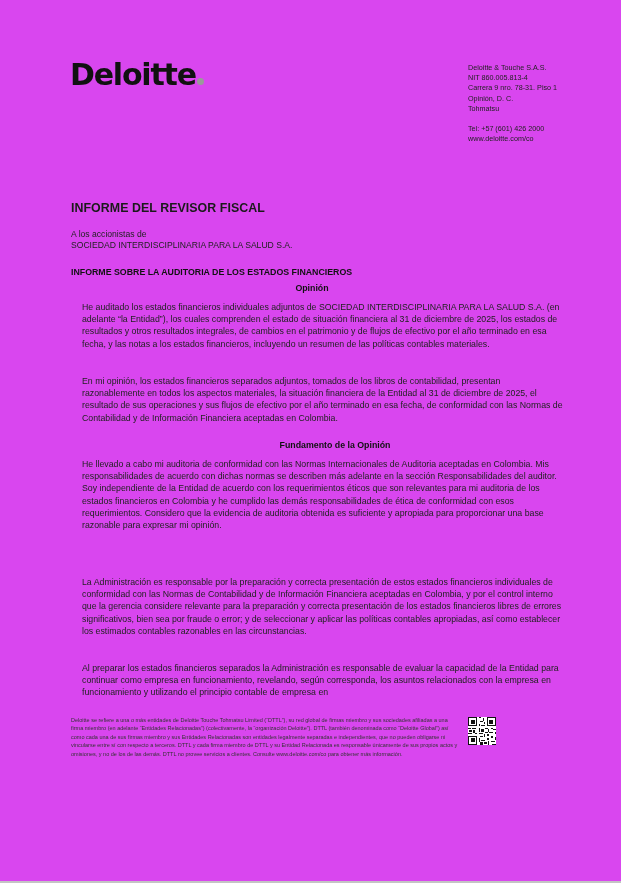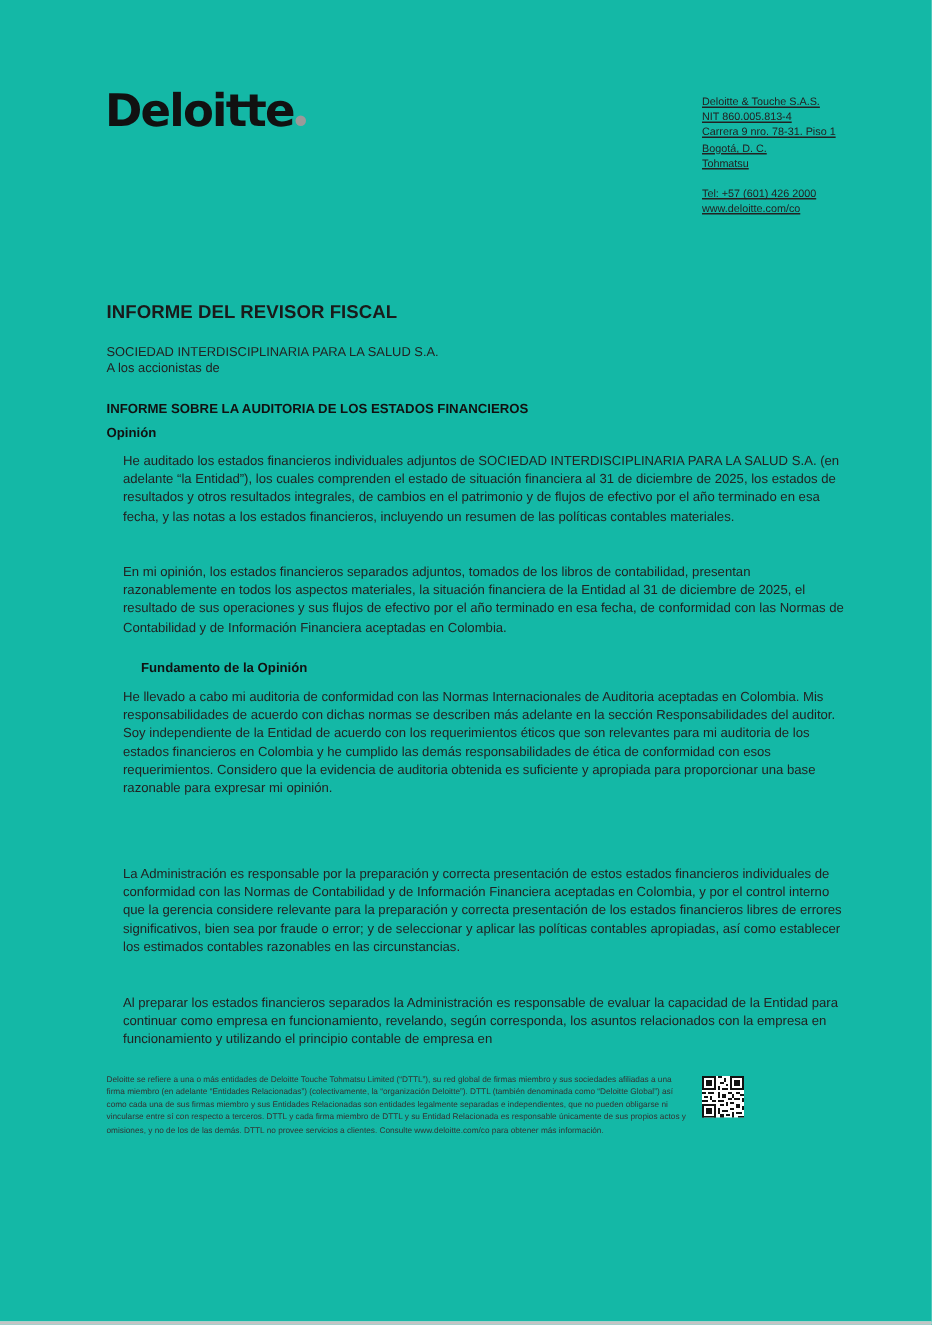--- a/index.html
+++ b/index.html
@@ -1,64 +1,64 @@
 <!DOCTYPE html>
 <html><head>
 <meta charset="utf-8">
 <style>
   html, body { margin: 0; padding: 0; }
   body {
     width: 621px; height: 883px; background: #fefefe; position: relative; overflow: hidden;
     font-family: "Liberation Sans", "DejaVu Sans", sans-serif; color: #1a1a1a;
   }
-  .page { position: absolute; left: 0; top: 0; width: 621px; height: 881px; background: #14b8a6; }
+  .page { position: absolute; left: 0; top: 0; width: 621px; height: 881px; background: #d946ef; }
   .bottom-rule { position: absolute; left: 0; bottom: 0; width: 621px; height: 2px; background: #c4c4c4; }
 
   .logo { position: absolute; left: 70px; top: 60px; font-family: "DejaVu Sans", sans-serif; font-weight: bold;
     font-size: 30px; letter-spacing: -1.2px; color: #111; line-height: 1; }
   .logo-dot { display: inline-block; width: 7px; height: 7px; border-radius: 50%; background: #9a9a9a; margin-left: 1px; vertical-align: baseline; }
 
-  .address { position: absolute; left: 468px; top: 63px; font-size: 7.2px; line-height: 10.2px; color: #222; text-decoration: underline; }
+  .address { position: absolute; left: 468px; top: 63px; font-size: 7.2px; line-height: 10.2px; color: #222; }
   .address .gap { height: 10px; }
 
   .title { position: absolute; left: 71px; top: 189px; font-size: 12.4px; font-weight: bold; letter-spacing: 0.05px; color: #1a1a1a; margin-top: 12px; }
 
   .addressee { position: absolute; left: 71px; top: 229px; font-size: 8.6px; line-height: 11.4px; color: #222; }
 
   .body-text { position: absolute; left: 71px; width: 482px; font-size: 8.75px; line-height: 12.2px; color: #222; margin-left: 11px; }
   .h-caps { position: absolute; left: 71px; font-size: 8.8px; font-weight: bold; color: #111; }
-  .h-sub { position: absolute; left: 71px; width: 482px; font-size: 8.8px; font-weight: bold; color: #111; line-height: 12.2px; }
+  .h-sub { position: absolute; left: 71px; width: 482px; font-size: 8.8px; font-weight: bold; color: #111; line-height: 12.2px; text-align: center; }
 
   .footer { position: absolute; left: 71px; top: 716px; width: 390px; font-size: 5.5px; line-height: 8.4px; color: #333; }
 
   .qr { position: absolute; left: 468px; top: 717px; width: 28px; height: 28px; }
 </style>
 </head>
 <body>
 
 <div class="page">
 
   <div class="logo"><span>Deloitte</span><span class="logo-dot"></span></div>
 
   <div class="address">
     <div>Deloitte &amp; Touche S.A.S.</div>
     <div>NIT 860.005.813-4</div>
     <div>Carrera 9 nro. 78-31. Piso 1</div>
-    <div>Bogotá, D. C.</div>
+    <div>Opinión, D. C.</div>
     <div>Tohmatsu</div>
     <div class="gap"></div>
     <div>Tel: +57 (601) 426 2000</div>
     <div>www.deloitte.com/co</div>
   </div>
 
   <div class="title">INFORME DEL REVISOR FISCAL</div>
 
   <div class="addressee">
+    <div>A los accionistas de</div>
     <div>SOCIEDAD INTERDISCIPLINARIA PARA LA SALUD S.A.</div>
-    <div>A los accionistas de</div>
   </div>
 
   <div class="h-caps" style="top:267px;">INFORME SOBRE LA AUDITORIA DE LOS ESTADOS FINANCIEROS</div>
 
   <div class="h-sub" style="top:282px;">Opinión</div>
 
   <div class="body-text" style="top:301px;">He auditado los estados financieros individuales adjuntos de SOCIEDAD INTERDISCIPLINARIA PARA LA SALUD S.A. (en adelante “la Entidad”), los cuales comprenden el estado de situación financiera al 31 de diciembre de 2025, los estados de resultados y otros resultados integrales, de cambios en el patrimonio y de flujos de efectivo por el año terminado en esa fecha, y las notas a los estados financieros, incluyendo un resumen de las políticas contables materiales.</div>
 
   <div class="body-text" style="top:375px;">En mi opinión, los estados financieros separados adjuntos, tomados de los libros de contabilidad, presentan razonablemente en todos los aspectos materiales, la situación financiera de la Entidad al 31 de diciembre de 2025, el resultado de sus operaciones y sus flujos de efectivo por el año terminado en esa fecha, de conformidad con las Normas de Contabilidad y de Información Financiera aceptadas en Colombia.</div>
 

